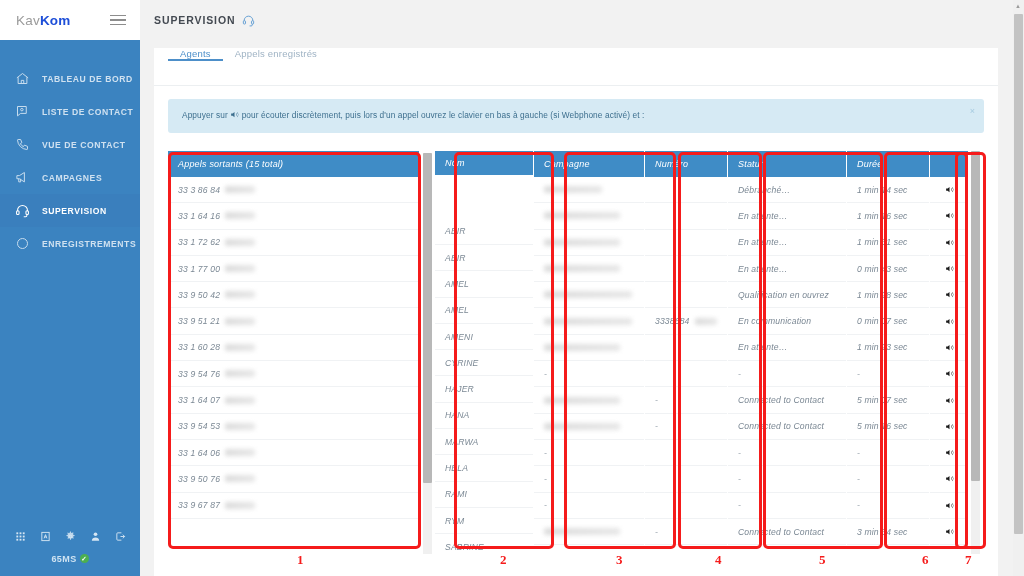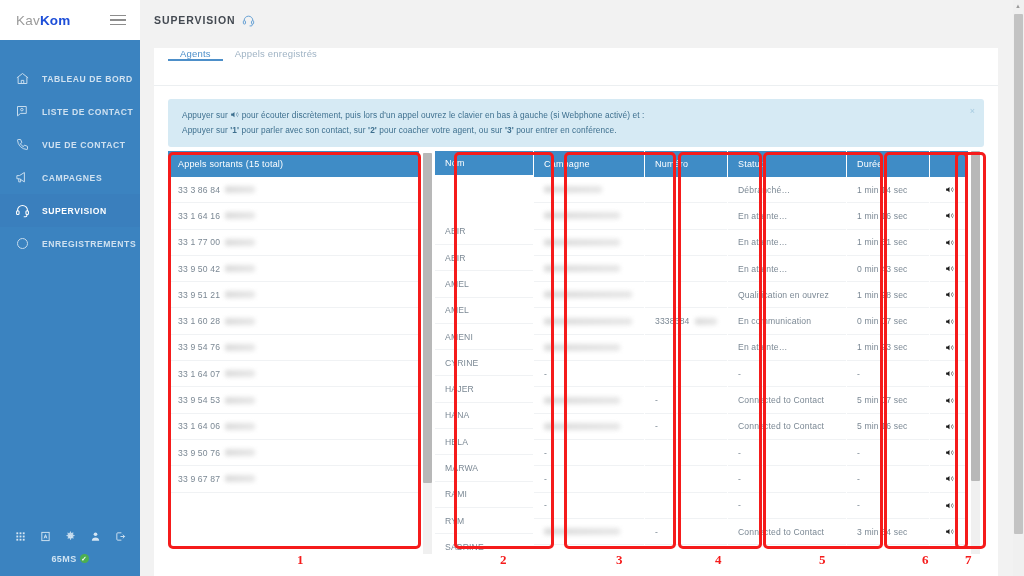--- a/index.html
+++ b/index.html
@@ -44,21 +44,21 @@
   .tab.active { color: #4d8fc9; border-bottom: 2px solid #4d8fc9; font-weight: normal; }
 
   .banner { position: relative; margin: 13px 14px 0 14px; background: #d6eaf4; color: #3d6f8e; border-radius: 3px; padding: 9px 26px 10px 14px; }
   .banner p { font-size: 8.3px; line-height: 14px; letter-spacing: .1px; }
   .banner b { font-weight: bold; }
   .banner .spk { display: inline-block; vertical-align: -1px; }
   .banner-close { position: absolute; right: 9px; top: 7px; font-size: 9px; color: #a6cbe0; cursor: pointer; }
 
   
   .grid { position: absolute; left: 14px; top: 103px; right: 14px; bottom: 22px; display: flex; }
-  .col { background: #fff; display: flex; flex-direction: column; min-width: 0; }
+  .col { background: #fff; display: flex; flex-direction: column; min-width: 0; font-style: italic; }
   .col + .col { margin-left: 1px; }
   .col.c1 { flex: 0 0 251px; }
   .sbar-gap { flex: 0 0 16px; display: flex; justify-content: center; padding-top: 2px; }
   .sbar-track { width: 9px; background: #f0f0f0; height: 100%; position: relative; }
   .sbar-thumb { position: absolute; left: 0; top: 0; width: 9px; background: #b8b8b8; border-radius: 1px; }
   .col.c2 { flex: 0 0 98px; gap: 44px; }
   .col.c3 { flex: 0 0 110px; }
   .col.c4 { flex: 0 0 82px; }
   .col.c5 { flex: 0 0 118px; }
   .col.c6 { flex: 0 0 82px; }
@@ -219,37 +219,40 @@
         <div class="tab active">Agents</div>
         <div class="tab">Appels enregistrés</div>
       </div>
 
       <div class="banner">
         <p><span>Appuyer sur </span><span class="spk"><svg width="9" height="9" viewBox="0 0 24 24" fill="currentColor">
                 <path d="M3 9v6h4l5 4V5L7 9H3z"></path>
                 <path d="M16 8a5 5 0 010 8v-2a3 3 0 000-4z"></path>
                 <path d="M19 5a9 9 0 010 14v-2a7 7 0 000-10z"></path>
               </svg></span><span> pour écouter discrètement, puis lors d'un appel ouvrez le clavier en bas à gauche (si Webphone activé) et :</span></p>
-        <p><span>Appuyer sur </span><b>'1'</b><span> pour parler avec son contact, sur </span><b>'2'</b><span> pour coacher votre agent, ou sur </span><b>'3'</b><span> pour entrer en conférence.</span></p>
         <div class="banner-close">×</div>
       </div>
 
       <div class="grid">
         <div class="col c1">
           <div class="chead">Appels sortants (15 total)</div>
           <div class="cbody">
               <div class="cell">
                 <span>33 3 86 84</span>
                 <span class="redact" style="width:30px;">00 00</span>
               </div>
               <div class="cell">
                 <span>33 1 64 16</span>
                 <span class="redact" style="width:30px;">00 00</span>
               </div>
               <div class="cell">
+                <span>33 1 72 62</span>
+                <span class="redact" style="width:30px;">00 00</span>
+              </div>
+              <div class="cell">
                 <span>33 1 77 00</span>
                 <span class="redact" style="width:30px;">00 00</span>
               </div>
               <div class="cell">
                 <span>33 9 50 42</span>
                 <span class="redact" style="width:30px;">00 00</span>
               </div>
               <div class="cell">
                 <span>33 9 51 21</span>
                 <span class="redact" style="width:30px;">00 00</span>
@@ -312,24 +315,24 @@
               <div class="cell">
                 <span>CYRINE</span>
               </div>
               <div class="cell">
                 <span>HAJER</span>
               </div>
               <div class="cell">
                 <span>HANA</span>
               </div>
               <div class="cell">
+                <span>MARWA</span>
+              </div>
+              <div class="cell">
                 <span>HELA</span>
-              </div>
-              <div class="cell">
-                <span>MARWA</span>
               </div>
               <div class="cell">
                 <span>RAMI</span>
               </div>
               <div class="cell">
                 <span>RYM</span>
               </div>
               <div class="cell">
                 <span>SABRINE</span>
               </div>

